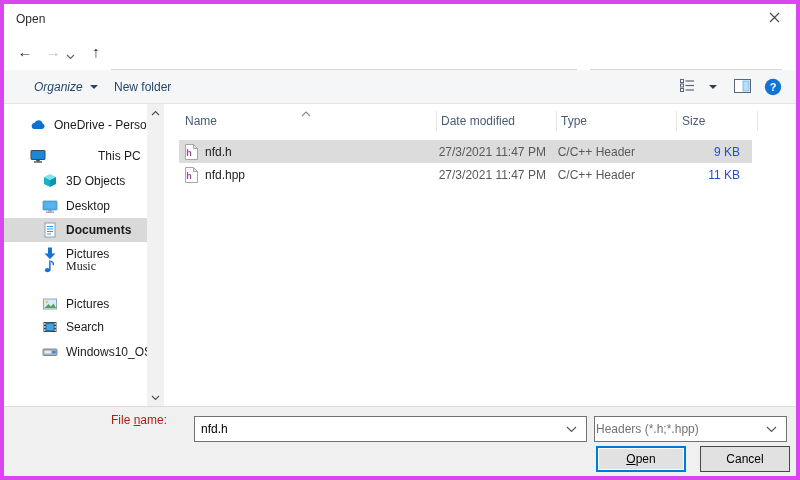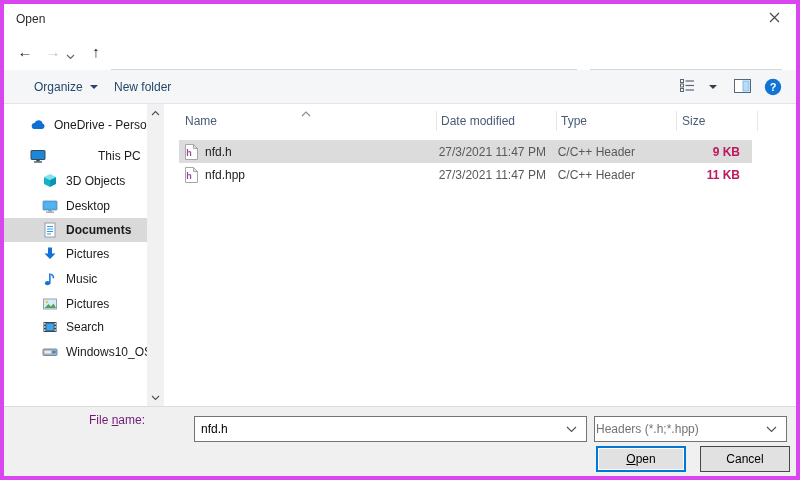--- a/index.html
+++ b/index.html
@@ -28,21 +28,21 @@
   .addr-right{margin-left:auto;display:flex;align-items:center;height:100%;}
   .addr-chev{width:30px;height:100%;display:flex;align-items:center;justify-content:center;border-right:1px solid #e3e3e3;}
   .addr-refresh{width:36px;height:100%;display:flex;align-items:center;justify-content:center;}
   .searchbox{left:586px;top:35px;width:192px;height:29px;border:1px solid #d6d6d6;background:#fff;box-sizing:border-box;display:flex;align-items:center;}
   .searchbox svg{margin-left:14px;flex:none;}
   .search-input{border:none;outline:none;margin-left:9px;width:130px;font:12px "Liberation Sans","DejaVu Sans",sans-serif;color:#444;background:transparent;}
   .search-input::placeholder{color:#6d6d6d;opacity:1;}
   
   .toolbar{left:0;top:66px;width:100%;height:34px;background:#f5f6f7;border-bottom:1px solid #e4e4e7;box-sizing:border-box;}
   .tool-item{top:0;height:33px;display:flex;align-items:center;color:#26476b;}
-  .organize{left:30px;}
+  .organize{left:30px;font-style:italic;}
   .newfolder{left:110px;}
   .caret-down{width:0;height:0;border-left:4px solid transparent;border-right:4px solid transparent;border-top:4px solid #26476b;margin-left:7px;}
   .caret-dark{border-top-color:#3d3d3d;}
   .view-details-btn{left:672px;top:6px;width:44px;height:22px;display:flex;align-items:center;justify-content:center;gap:7px;}
   .pane-btn{left:725px;top:6px;width:26px;height:22px;display:flex;align-items:center;justify-content:center;}
   .help-btn{left:757px;top:6px;width:24px;height:22px;display:flex;align-items:center;justify-content:center;}
   
   .sidebar{left:0;top:100px;width:160px;height:302px;background:#fff;}
   .side-item{position:absolute;left:0;width:143px;height:24px;display:flex;align-items:center;box-sizing:border-box;white-space:nowrap;overflow:hidden;}
   .side-item .lbl{margin-left:8px;color:#1b1b1b;}
@@ -57,24 +57,24 @@
   .hdr{position:absolute;top:4px;height:26px;line-height:26px;color:#4a5b76;}
   .hdr-divider{position:absolute;top:7px;width:1px;height:20px;background:#e6e6e6;}
   .sort-caret{position:absolute;left:137px;top:2px;}
   .row{position:absolute;left:15px;width:573px;height:23px;display:flex;align-items:center;}
   .row-sel{background:#dcdcdc;}
   .cell-name{width:257px;display:flex;align-items:center;box-sizing:border-box;}
   .cell-name svg{margin-left:5px;flex:none;}
   .cell-name .fname{margin-left:7px;color:#1b1b1b;}
   .cell-date{width:120px;padding-left:5px;box-sizing:border-box;color:#595959;}
   .cell-type{width:120px;padding-left:5px;box-sizing:border-box;color:#595959;}
-  .cell-size{width:81px;padding-right:12px;box-sizing:border-box;text-align:right;color:#be185d;font-weight:bold;}
+  .cell-size{width:81px;padding-right:12px;box-sizing:border-box;text-align:right;color:#1d4ed8;}
   
   .footer{left:0;top:402px;width:100%;height:78px;background:#f0f0f0;border-top:1px solid #dcdcdc;box-sizing:border-box;}
-  .fn-label{position:absolute;left:85px;top:0px;width:100px;height:26px;line-height:26px;text-align:left;color:#701a75;}
+  .fn-label{position:absolute;left:85px;top:0px;width:100px;height:26px;line-height:26px;text-align:center;color:#b91c1c;}
   .mn{text-decoration:underline;}
   .combo{position:absolute;top:9px;height:26px;border:1px solid #737373;background:#fff;box-sizing:border-box;display:flex;align-items:center;}
   .fn-combo{left:190px;width:393px;}
   .fn-input{border:none;outline:none;flex:1;padding-left:6px;font:12px "Liberation Sans","DejaVu Sans",sans-serif;color:#000;background:transparent;}
   .filter-combo{left:590px;width:193px;}
   .filter-text{padding-left:1px;flex:1;color:#737373;white-space:nowrap;}
   .combo-chev{margin-right:9px;flex:none;display:flex;}
   .btn{position:absolute;top:39px;width:90px;height:26px;display:flex;align-items:center;justify-content:center;box-sizing:border-box;background:#e1e1e1;color:#000;}
   .open-btn{left:592px;border:2px solid #0078d7;box-shadow:inset 0 0 0 1px #ffffff;}
   .cancel-btn{left:696px;border:1px solid #474747;}
@@ -239,21 +239,21 @@
       <span class="lbl">Documents</span>
     </div>
 
     <div class="side-item lv1" style="top:138px;">
       <svg width="16" height="16" viewBox="0 0 16 16">
         <polygon points="8,13 2.5,7.5 6,7.5 6,1.5 10,1.5 10,7.5 13.5,7.5" fill="#1272d6"></polygon>
       </svg>
       <span class="lbl">Pictures</span>
     </div>
 
-    <div class="side-item lv1" style="top:163px;">
+    <div class="side-item lv1" style="top:150px;font-family:Liberation Serif, serif;">
       <svg width="16" height="16" viewBox="0 0 16 16">
         <ellipse cx="5.5" cy="12.2" rx="2.6" ry="2.1" fill="#1272d6"></ellipse>
         <rect x="7.1" y="2.5" width="1.5" height="10" fill="#1272d6"></rect>
         <path d="M8.6 2.5 q4.2 1 3.4 5 l-1.5-.6 q.7-2.4-1.9-3z" fill="#1272d6"></path>
       </svg>
       <span class="lbl">Music</span>
     </div>
 
     <div class="side-item lv1" style="top:188px;">
       <svg width="16" height="16" viewBox="0 0 16 16">

